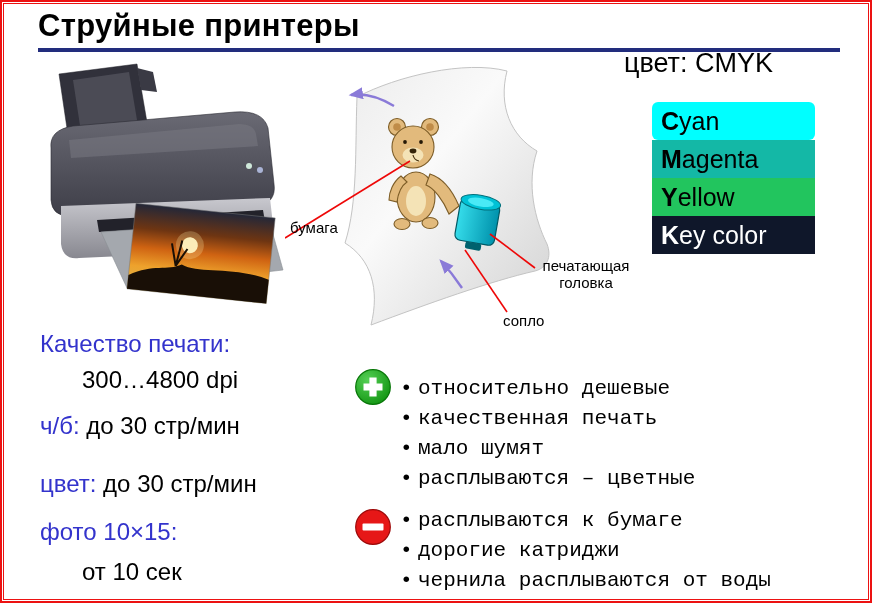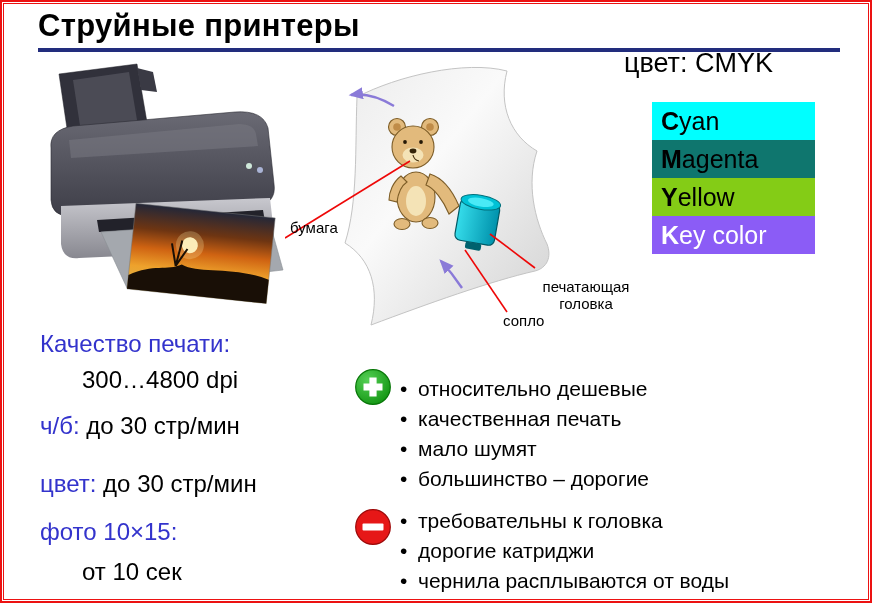--- a/index.html
+++ b/index.html
@@ -17,33 +17,33 @@
 
   .title { position:absolute; left:36px; top:6px; font-size:31px; font-weight:bold; color:#000; letter-spacing:.3px; }
   .title-rule { position:absolute; left:36px; top:46px; width:802px; height:4px; background:#222d7d; }
 
   .printer-svg { position:absolute; left:35px; top:60px; width:248px; height:262px; }
 
   .diagram { position:absolute; left:283px; top:52px; width:350px; height:290px; }
   .diagram > svg { position:absolute; left:0; top:0; width:350px; height:290px; }
   .diag-label { position:absolute; font-size:15px; line-height:17px; color:#000; }
   .lbl-paper  { left:5px;  top:144px;margin-top:21px; }
-  .lbl-head   { left:248px; top:224px; width:106px; text-align:center; }
+  .lbl-head   { left:248px; top:203px; width:106px; text-align:center; }
   .lbl-nozzle { left:218px; top:258px; }
 
   .cmyk-heading { position:absolute; left:622px; top:46px; font-size:27px; color:#000; white-space:nowrap; }
   .cmyk-table { position:absolute; left:650px; top:100px; width:163px; }
   .cmyk-row { height:38px; line-height:38px; padding-left:9px; font-size:25px; white-space:nowrap; }
   .cmyk-letter { font-weight:bold; }
 
   .spec { position:absolute; font-size:24px; color:#000; white-space:nowrap; }
   .blue { color:#3333cc; }
 
   .sign { position:absolute; width:38px; height:38px; display:block; }
-  .list { position:absolute; font-size:21px; color:#000; }
+  .list { position:absolute; font-size:21px; color:#000;font-family:Liberation Mono, monospace; }
   .bullet-row { height:30px; line-height:30px; white-space:nowrap; }
   .bullet-dot { display:inline-block; width:18px; }
 </style>
 </head>
 <body>
 
 <div class="slide">
 
   <div class="title">Струйные принтеры</div>
   <div class="title-rule"></div>
@@ -143,24 +143,24 @@
         <path d="M177,234 Q167,219 156,207" marker-end="url(#dg-arrow)"></path>
       </g>
     </svg>
     <div class="diag-label lbl-paper">бумага</div>
     <div class="diag-label lbl-head">печатающая головка</div>
     <div class="diag-label lbl-nozzle">сопло</div>
   </div>
 
   <div class="cmyk-heading">цвет: CMYK</div>
   <div class="cmyk-table">
-      <div class="cmyk-row" style="background: rgb(0, 255, 255); color: rgb(0, 0, 0);"><span class="cmyk-letter">C</span><span>yan</span></div>
-      <div class="cmyk-row" style="background: #0f766e; color: rgb(0, 0, 0);"><span class="cmyk-letter">M</span><span>agenta</span></div>
-      <div class="cmyk-row" style="background: #84cc16; color: rgb(0, 0, 0);"><span class="cmyk-letter">Y</span><span>ellow</span></div>
-      <div class="cmyk-row" style="background: #8b5cf6; color: rgb(255, 255, 255);"><span class="cmyk-letter">K</span><span>ey color</span></div>
+      <div class="cmyk-row" style="background: rgb(0, 255, 255); color: rgb(0, 0, 0); border-radius: 6px;"><span class="cmyk-letter">C</span><span>yan</span></div>
+      <div class="cmyk-row" style="background: #14b8a6; color: rgb(0, 0, 0);"><span class="cmyk-letter">M</span><span>agenta</span></div>
+      <div class="cmyk-row" style="background: #22c55e; color: rgb(0, 0, 0);"><span class="cmyk-letter">Y</span><span>ellow</span></div>
+      <div class="cmyk-row" style="background: #0f172a; color: rgb(255, 255, 255);"><span class="cmyk-letter">K</span><span>ey color</span></div>
     </div>
 
   <div class="spec blue" style="left:38px; top:328px;">Качество печати:</div>
   <div class="spec" style="left:80px; top:364px;">300…4800 dpi</div>
 
   <div class="spec" style="left:38px; top:410px;">
     <span class="blue">ч/б:</span>
     <span>до 30 стр/мин</span>
   </div>
 
@@ -181,28 +181,28 @@
         </radialGradient>
       </defs>
       <circle cx="19" cy="19" r="17.3" fill="url(#ic-plus)" stroke="#077607" stroke-width="1.2"></circle>
       <path d="M19 9.5 V28.5 M9.5 19 H28.5" stroke="#ffffff" stroke-width="7.2"></path>
     </svg>
   </span>
   <div class="list" style="left:398px; top:372px;">
       <div class="bullet-row"><span class="bullet-dot">•</span><span>относительно дешевые</span></div>
       <div class="bullet-row"><span class="bullet-dot">•</span><span>качественная печать</span></div>
       <div class="bullet-row"><span class="bullet-dot">•</span><span>мало шумят</span></div>
-      <div class="bullet-row"><span class="bullet-dot">•</span><span>большинство – дорогие</span></div>
+      <div class="bullet-row"><span class="bullet-dot">•</span><span>расплываются – цветные</span></div>
     </div>
 
   <span class="sign" style="left:352px; top:506px;">
     <svg viewBox="0 0 38 38" width="38" height="38">
       <circle cx="19" cy="19" r="17.3" fill="#e61717" stroke="#9d0808" stroke-width="1.2"></circle>
       <rect x="8.5" y="15.6" width="21" height="6.8" rx="1" fill="#ffffff"></rect>
     </svg>
   </span>
   <div class="list" style="left:398px; top:504px;">
-      <div class="bullet-row"><span class="bullet-dot">•</span><span>требовательны к головка</span></div>
+      <div class="bullet-row"><span class="bullet-dot">•</span><span>расплываются к бумаге</span></div>
       <div class="bullet-row"><span class="bullet-dot">•</span><span>дорогие катриджи</span></div>
       <div class="bullet-row"><span class="bullet-dot">•</span><span>чернила расплываются от воды</span></div>
     </div>
 
 </div>
 
 </body></html>

